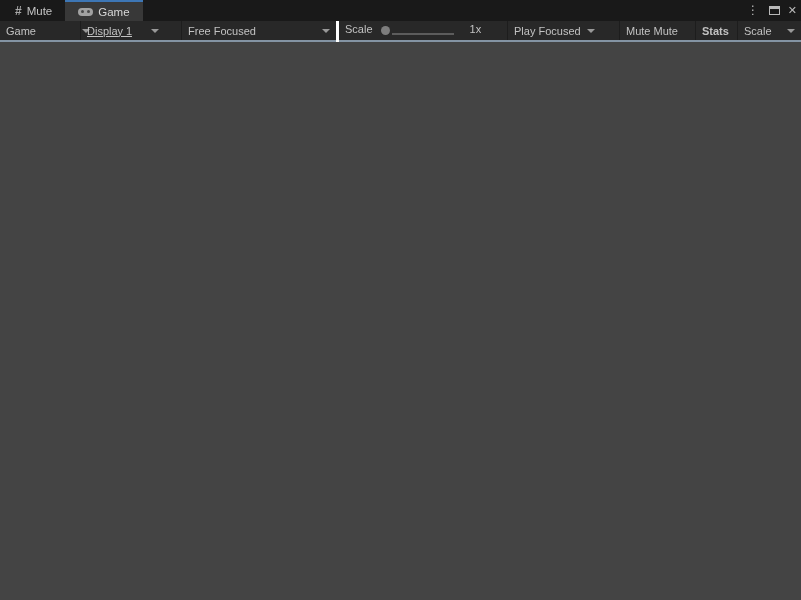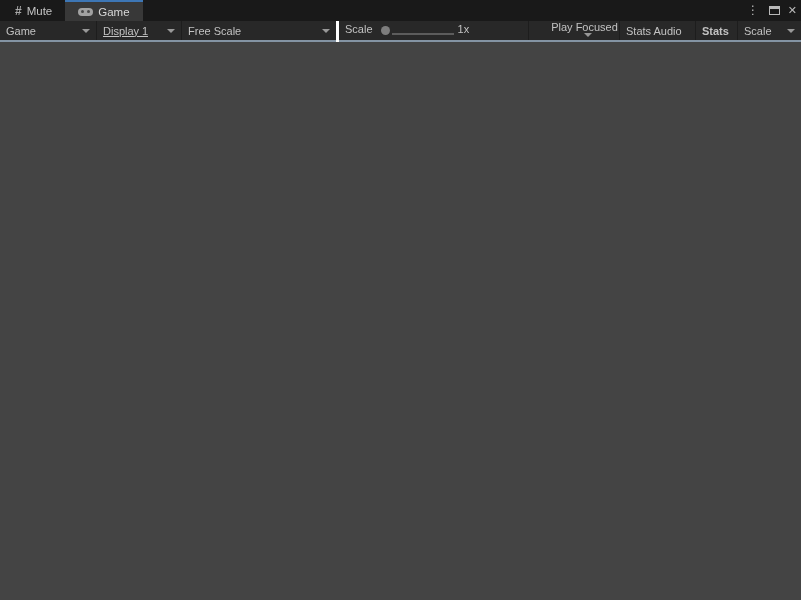--- a/index.html
+++ b/index.html
@@ -49,21 +49,21 @@
     padding:0 6px;border-left:1px solid #1d1d1d;}
   .tbtn:first-child{border-left:none;}
   .tbtn .lbl{white-space:nowrap;overflow:hidden;}
   .arr{width:0;height:0;border-left:4px solid transparent;border-right:4px solid transparent;
     border-top:4px solid #989898;margin-left:auto;}
   .arr.tight{margin-left:6px;}
   .scalegrp{position:absolute;left:336px;top:0;width:168px;height:19px;
     display:flex;align-items:flex-end;border-left:3px solid #ffffff;padding:14px 6px;}
   .knob{width:9px;height:9px;border-radius:50%;background:#7d7d7d;margin-left:8px;flex:0 0 auto;}
   .track{height:2px;background:#5c5c5c;width:62px;margin-left:2px;}
-  .scaleval{margin-left:4px;}
+  .scaleval{margin-left:16px;}
   
   .viewport{position:absolute;left:0;top:42px;width:801px;height:558px;overflow:hidden;background:#444;}
   .sky{position:absolute;left:0;top:0;width:801px;height:278px;
     background:linear-gradient(180deg,#455f8a 0%,#53709", sans-serif;}
   .sky{background:linear-gradient(180deg,#455f8a 0%,#5a7499 20%,#7289ad 42%,#8ba1bd 62%,#a7b8cc 80%,#c2cdd9 94%,#ccd5df 100%);}
   .sea{position:absolute;left:0;top:276px;width:801px;height:197px;
     background:linear-gradient(180deg,#bcc6cf 0%,#9aa7b3 14%,#83909d 36%,#74818f 62%,#68737f 86%,#626c78 100%);}
   .horizonline{position:absolute;left:0;top:272px;width:801px;height:5px;
     background:rgba(228,233,236,0.7);filter:blur(2px);}
   .cl{position:absolute;border-radius:50%;
@@ -124,40 +124,40 @@
       <span class="maxbox"></span>
       <span class="closex">✕</span>
     </div>
   </div>
 
   <div class="toolbar">
     <div class="tbtn" style="left:0;width:96px;">
       <span class="lbl">Game</span>
       <span class="arr"></span>
     </div>
-    <div class="tbtn" style="left:96px;width:85px;text-decoration:underline;">
+    <div class="tbtn" style="left:80px;width:85px;text-decoration:underline;">
       <span class="lbl">Display 1</span>
       <span class="arr"></span>
     </div>
     <div class="tbtn" style="left:181px;width:155px;">
-      <span class="lbl">Free Scale</span>
+      <span class="lbl">Free Focused</span>
       <span class="arr"></span>
     </div>
     <div class="scalegrp">
       <span>Scale</span>
       <span class="knob"></span>
       <span class="track"></span>
       <span class="scaleval">1x</span>
     </div>
-    <div class="tbtn" style="left:528px;width:112px;flex-direction:column;">
+    <div class="tbtn" style="left:507px;width:112px;">
       <span class="lbl">Play Focused</span>
       <span class="arr tight"></span>
     </div>
     <div class="tbtn" style="left:619px;width:76px;">
-      <span class="lbl">Stats Audio</span>
+      <span class="lbl">Mute Mute</span>
     </div>
     <div class="tbtn" style="left:695px;width:42px;font-weight:bold;">
       <span class="lbl">Stats</span>
     </div>
     <div class="tbtn" style="left:737px;width:64px;">
       <span class="lbl">Scale</span>
       <span class="arr"></span>
     </div>
   </div>
 

